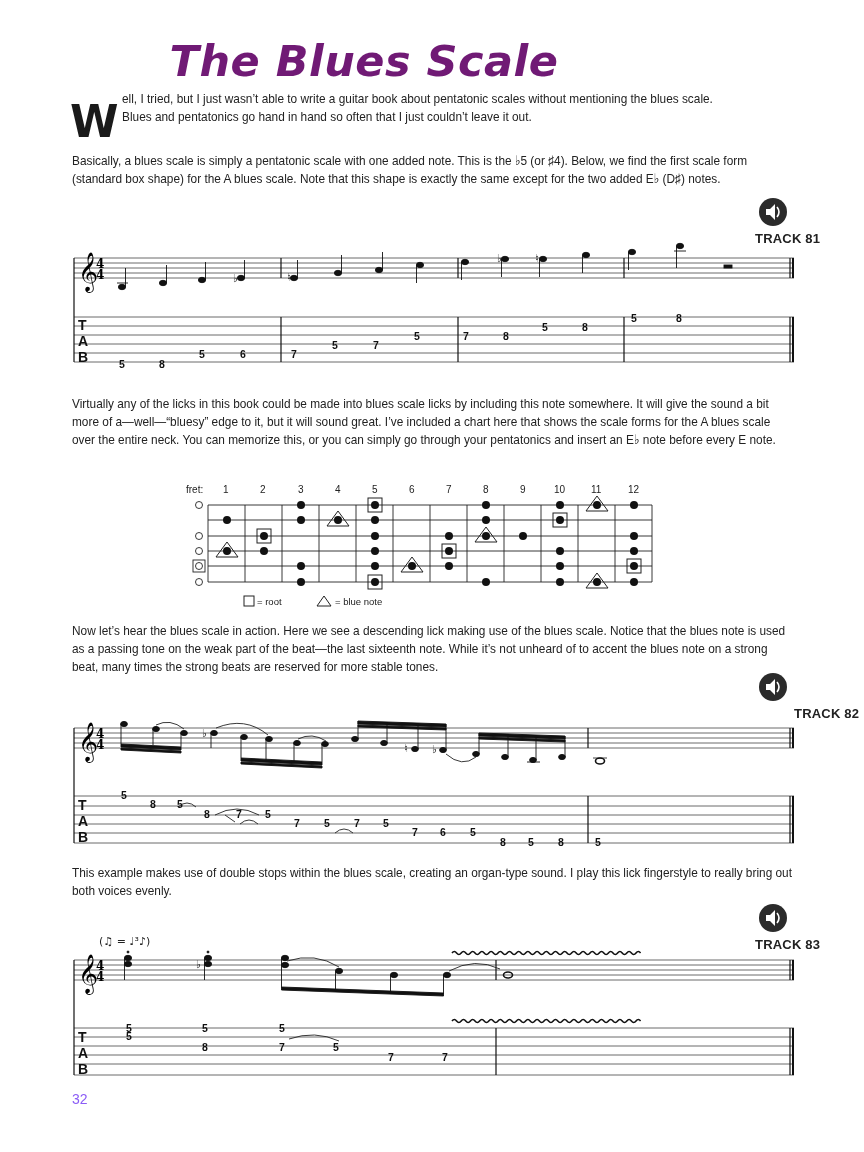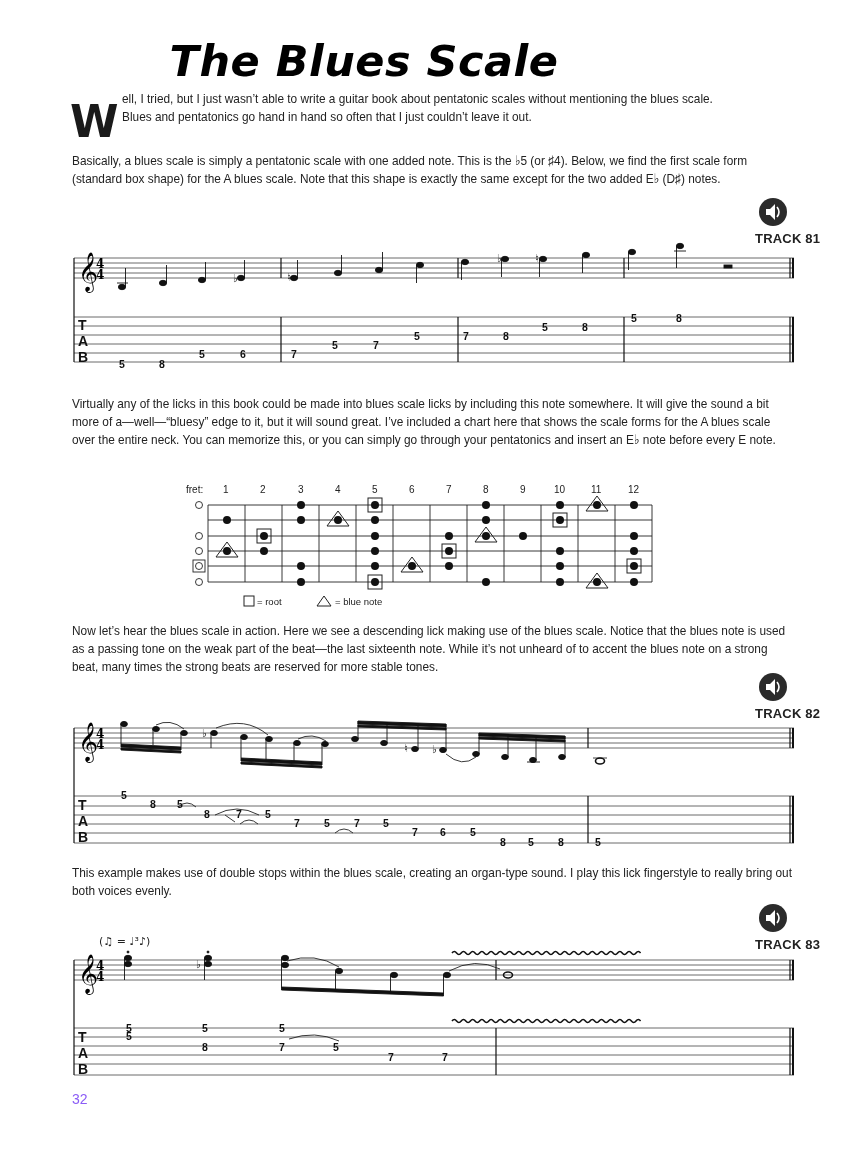--- a/index.html
+++ b/index.html
@@ -1,20 +1,20 @@
 <!DOCTYPE html>
 <html><head>
 <meta charset="utf-8">
 <style>
   html, body { margin:0; padding:0; background:#ffffff; }
   body { width:864px; height:1152px; position:relative; overflow:hidden;
          font-family:"Liberation Sans", sans-serif; color:#1a1a1a; }
   .title { position:absolute; left:0; width:728px; top:36px; text-align:center;
            font-family:"DejaVu Sans", sans-serif; font-weight:bold; font-style:italic;
-           font-size:43px; letter-spacing:0.5px; color:#000000; }
+           font-size:43px; letter-spacing:0.5px; color:#701a75; }
   .para { position:absolute; left:72px; width:722px; font-size:13.4px; line-height:18px;
           font-family:"Liberation Sans", sans-serif; transform-origin:0 0; color:#222; }
   .dropcap { position:absolute; left:70px; top:100px; font-family:"DejaVu Sans", sans-serif;
              font-weight:bold; font-size:44px; line-height:44px; color:#1a1a1a; }
   .speaker { position:absolute; width:28px; height:28px; border-radius:50%; background:#2b2b2b; }
   .track-label { position:absolute; font-size:13px; font-weight:bold; font-family:"Liberation Sans", sans-serif;
                  color:#222; letter-spacing:0.2px; }
   svg.nota { position:absolute; left:0; overflow:visible; }
   .pagenum { position:absolute; left:72px; top:1091px; font-size:14px; color:#8b5cf6; }
 </style>
@@ -237,21 +237,21 @@
 </svg>
 
 <div class="para" style="top:622px; width:816px; transform:scaleX(0.885);">Now let’s hear the blues scale in action. Here we see a descending lick making use of the blues scale. Notice that the blues note is used as a passing tone on the weak part of the beat—the last sixteenth note. While it’s not unheard of to accent the blues note on a strong beat, many times the strong beats are reserved for more stable tones.</div>
 
 <div class="speaker" style="left:759px; top:673px;">
   <svg width="28" height="28" viewBox="0 0 28 28">
       <polygon points="7,11 11,11 16,6 16,22 11,17 7,17" fill="#fff"></polygon>
       <path d="M18,9 Q22,14 18,19" stroke="#fff" stroke-width="1.6" fill="none"></path>
     </svg>
 </div>
-<div class="track-label" style="left:755px; top:706px;">TRACK 82</div>
+<div class="track-label" style="left:794px; top:706px;">TRACK 82</div>
 
 <svg class="nota" style="top:0;" width="864" height="860">
   <g stroke="#444" stroke-width="0.8">
     <line x1="74" y1="728" x2="794" y2="728"></line>
       <line x1="74" y1="733" x2="794" y2="733"></line>
     <line x1="74" y1="738" x2="794" y2="738"></line>
       <line x1="74" y1="743" x2="794" y2="743"></line>
     <line x1="74" y1="748" x2="794" y2="748"></line>
     <line x1="74" y1="796" x2="794" y2="796"></line>
       <line x1="74" y1="806" x2="794" y2="806"></line>

